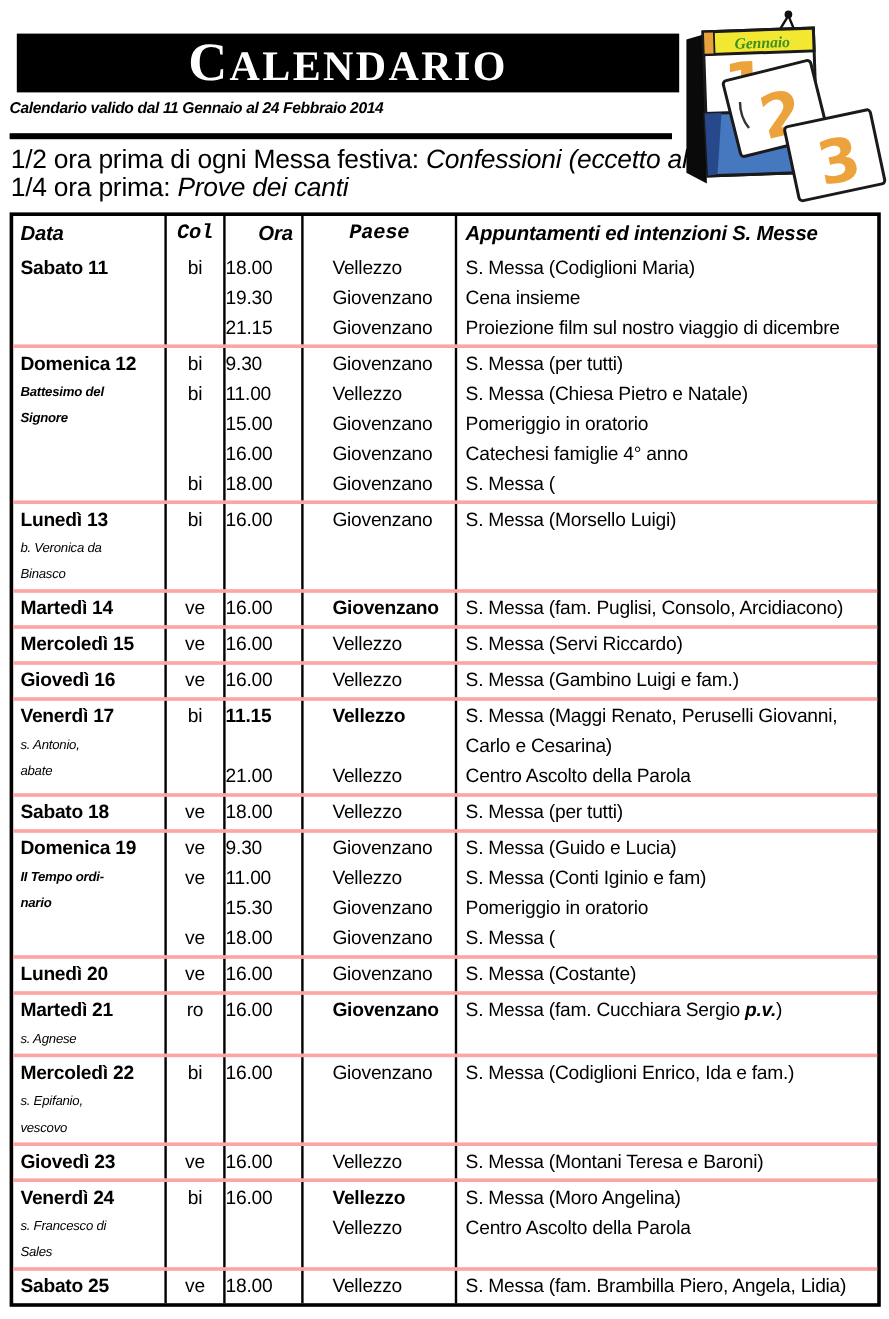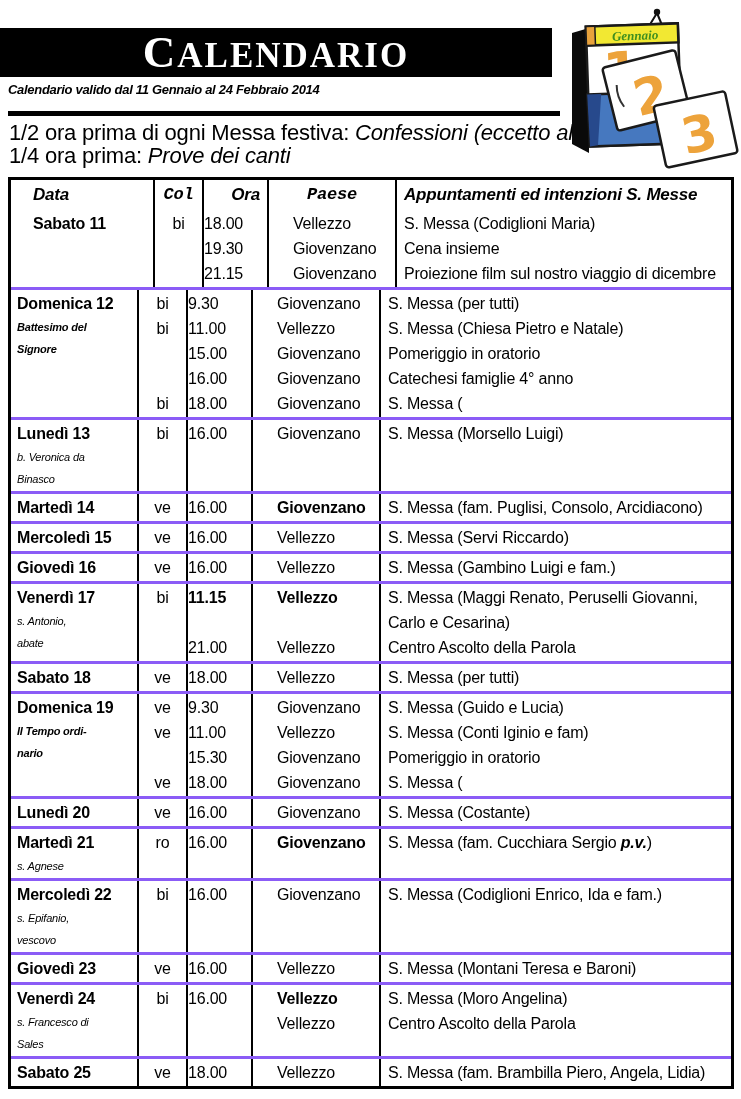--- a/index.html
+++ b/index.html
@@ -1,39 +1,39 @@
 <!DOCTYPE html>
 <html><head>
 <meta charset="utf-8">
 <style>
   html,body{margin:0;padding:0;}
   body{width:741px;height:1099px;background:#fff;font-family:"Liberation Sans",sans-serif;color:#000;}
   .page{position:relative;width:741px;height:1099px;overflow:hidden;background:#fff;}
 
   
-  .banner{position:absolute;left:0;top:28px;width:552px;height:49px;background:#000;color:#fff;
+  .banner{position:absolute;left:14px;top:28px;width:552px;height:49px;background:#000;color:#fff;
           text-align:center;line-height:49px;}
   .title-c{font-family:"Liberation Serif",serif;font-weight:bold;font-size:45px;letter-spacing:2px;}
   .title-rest{font-family:"Liberation Serif",serif;font-weight:bold;font-size:35px;letter-spacing:2px;}
   .subtitle{position:absolute;left:8px;top:82px;font-size:13px;font-weight:bold;font-style:italic;
             letter-spacing:-0.3px;white-space:nowrap;}
   .rule{position:absolute;left:8px;top:111px;width:552px;height:5px;background:#000;}
   .notes{position:absolute;left:9px;top:121px;font-size:22px;line-height:23px;letter-spacing:-0.2px;}
   .notes em{font-style:italic;}
   .cal-icon{position:absolute;right:0;top:3px;z-index:5;}
   .t-month{fill:#3f8f1f;font-family:"Liberation Serif",serif;font-style:italic;font-weight:bold;
            font-size:13px;text-anchor:middle;}
   .t-num{fill:#eda33b;font-family:"DejaVu Sans",sans-serif;font-weight:bold;font-size:50px;text-anchor:middle;}
   .t-num1{font-size:54px;}
 
   
   .caltable{position:absolute;left:8px;top:177px;width:726px;border:3px solid #000;box-sizing:border-box;
             background:#fff;font-size:16px;letter-spacing:-0.2px;}
-  .trow{display:grid;grid-template-columns:126px 49px 65px 128px 1fr;border-top:3px solid #8b5cf6;}
-  .trow:first-child{border-top:none;margin-left:16px;}
+  .trow{display:grid;grid-template-columns:126px 49px 65px 128px 1fr;border-top:3px solid #fca5a5;}
+  .trow:first-child{border-top:none;}
   .cell{border-left:2px solid #000;padding:1px 0;min-height:25px;box-sizing:border-box;}
   .c-data{border-left:none;padding-left:6px;padding-right:4px;}
   .hrow .cell{min-height:30px;line-height:30px;font-weight:bold;font-style:italic;font-size:17px;padding:0;}
   .hrow .c-data{padding-left:6px;}
   .hrow .c-col,.hrow .c-paese{text-align:center;font-family:Liberation Mono, monospace;}
   .hrow .c-ora{text-align:right;padding-right:7px;}
   .hrow .c-ev{padding-left:7px;}
   .ln{height:25px;line-height:25px;white-space:nowrap;}
   .c-col .ln{text-align:center;}
   .c-ora .ln{padding-right:7px;}

